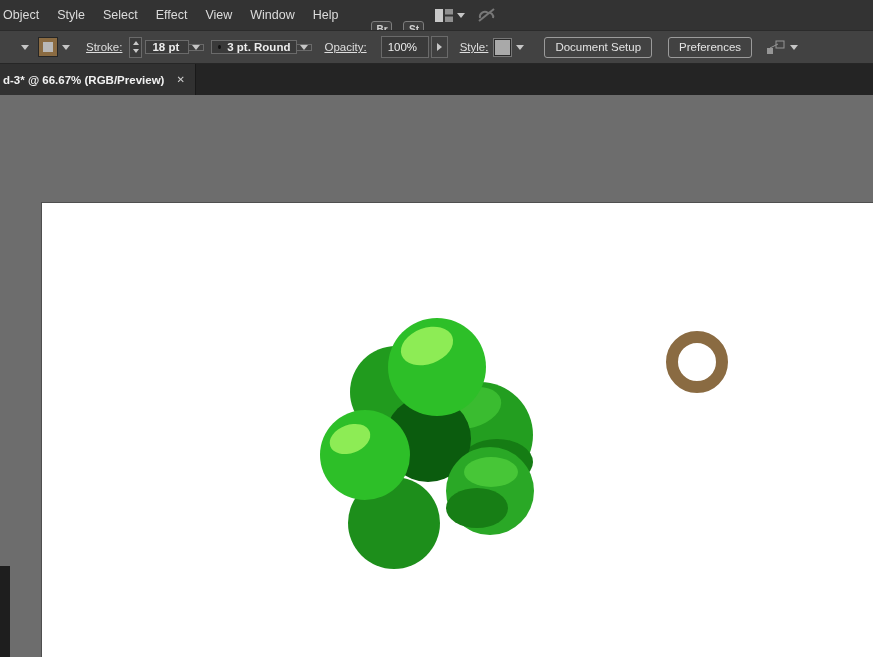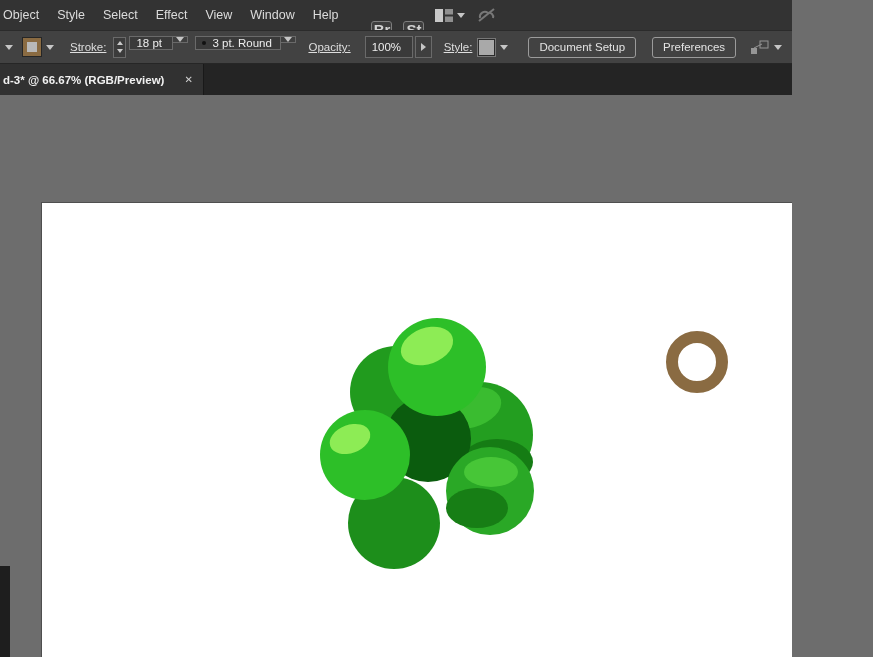--- a/index.html
+++ b/index.html
@@ -2,71 +2,71 @@
 <html><head>
 <meta charset="utf-8">
 <style>
   * { box-sizing: border-box; margin: 0; padding: 0; }
   html, body { width: 873px; height: 657px; overflow: hidden; }
   body {
     font-family: "Liberation Sans", "DejaVu Sans", sans-serif;
     background: #6d6d6d;
     -webkit-font-smoothing: antialiased;
   }
-  .app { width: 792px; height: 657px; display: flex; flex-direction: column; }
+  .app { width: 873px; height: 657px; display: flex; flex-direction: column; }
 
   
   .menubar {
     height: 30px; background: #333333; color: #dcdcdc;
     display: flex; align-items: center; font-size: 12.5px; flex: none;
   }
   .menu-item { padding: 0 9px; line-height: 30px; cursor: default; }
   .menu-item:first-child { padding-left: 3px; }
   .mb-icons { display: flex; align-items: center; margin-left: 24px; gap: 11px; }
   .sq-btn {
     width: 21px; height: 17px; border: 1px solid #7d7d7d; border-radius: 3px;
-    background: #3d3d3d; color: #d2d2d2; font-size: 15px; font-weight: bold;
+    background: #3d3d3d; color: #d2d2d2; font-size: 10px; font-weight: bold;
     display: flex; align-items: center; justify-content: center; margin-top: 28px;
   }
   .icon-wrap { display: flex; align-items: center; gap: 4px; }
   .chev {
     width: 0; height: 0; display: inline-block;
     border-left: 4px solid transparent; border-right: 4px solid transparent;
     border-top: 5px solid #c6c6c6;
   }
   .chev-right {
     width: 0; height: 0; display: inline-block;
     border-top: 4px solid transparent; border-bottom: 4px solid transparent;
     border-left: 5px solid #c6c6c6;
   }
 
   
   .controlbar {
     height: 34px; background: #424242; color: #d8d8d8; font-size: 11.5px;
     border-top: 1px solid #2b2b2b; border-bottom: 1px solid #262626;
-    display: flex; align-items: center; flex: none;
+    display: flex; align-items: center; flex: none; padding-left: 16px;
   }
   .cb-label { color: #dedede; }
   .cb-label.link { text-decoration: underline; }
   .swatch-combo { display: flex; align-items: center; gap: 5px; }
   .stroke-swatch {
     width: 18px; height: 18px; background: #b9b9b9;
     border: 4px solid #8a6b42; box-shadow: 0 0 0 1px #262626;
   }
   .style-swatch {
     width: 17px; height: 17px; background: #a9a9a9;
     border: 1px solid #2a2a2a; box-shadow: 0 0 0 1px #777;
   }
   .stepper {
     width: 13px; height: 21px; border: 1px solid #6a6a6a; background: #3b3b3b;
     display: flex; flex-direction: column; align-items: center; justify-content: space-evenly;
   }
   .tri-up { width:0; height:0; border-left:3.5px solid transparent; border-right:3.5px solid transparent; border-bottom:4px solid #c9c9c9; }
   .tri-down { width:0; height:0; border-left:3.5px solid transparent; border-right:3.5px solid transparent; border-top:4px solid #c9c9c9; }
-  .combo { display: flex; align-items: flex-start; height: 22px; }
+  .combo { display: flex; align-items: center; height: 22px; font-weight: bold; }
   .field {
     background: #3a3a3a; border: 1px solid #6a6a6a; color: #ededed;
     display: flex; align-items: center; padding: 0 6px; gap: 6px; white-space: nowrap;
   }
   .chev-box {
     width: 15px; border: 1px solid #6a6a6a; border-left: none; background: #3f3f3f;
     display: flex; align-items: center; justify-content: center;
   }
   .profile-line { width: 34px; height: 2px; background: #0b0b0b; }
   .brush-dot { width: 4px; height: 4px; border-radius: 50%; background: #111; }
@@ -76,21 +76,21 @@
   }
   .push-btn {
     height: 21px; border: 1px solid #9b9b9b; border-radius: 3px; background: transparent;
     color: #e3e3e3; font-size: 11.5px; padding: 0 10px; font-family: inherit; white-space: nowrap;
   }
 
   
   .tabbar { height: 31px; background: #242424; display: flex; align-items: stretch; flex: none; }
   .doc-tab {
     background: #313131; border-right: 1px solid #191919;
-    display: flex; align-items: center; gap: 20px; padding: 0 10px 0 3px;
+    display: flex; align-items: center; gap: 12px; padding: 0 10px 0 3px;
     color: #f1f1f1; font-size: 11.5px; font-weight: bold;
   }
   .tab-close { color: #cfcfcf; font-size: 10px; font-weight: normal; }
 
   
   .canvas { position: relative; flex: 1; background: #6d6d6d; overflow: hidden; }
   .artboard {
     position: absolute; left: 42px; top: 108px; width: 831px; height: 454px;
     background: #ffffff; box-shadow: 0 0 0 1px #4f4f4f;
   }

